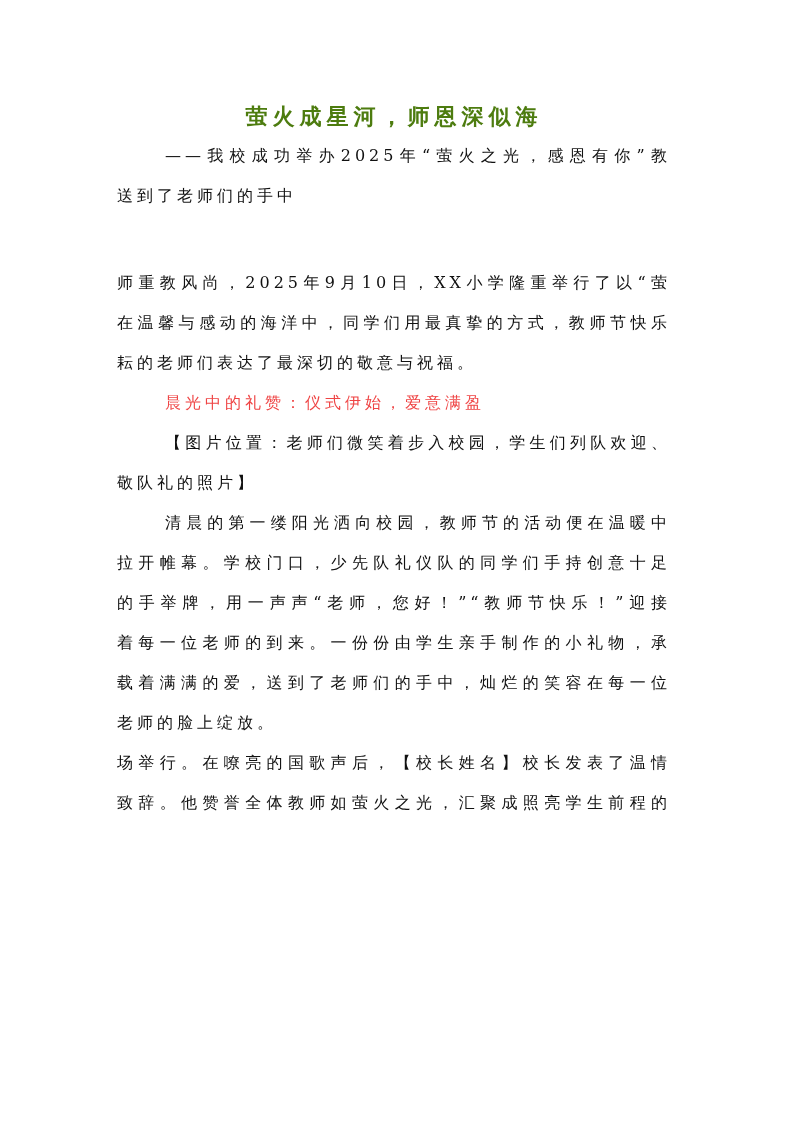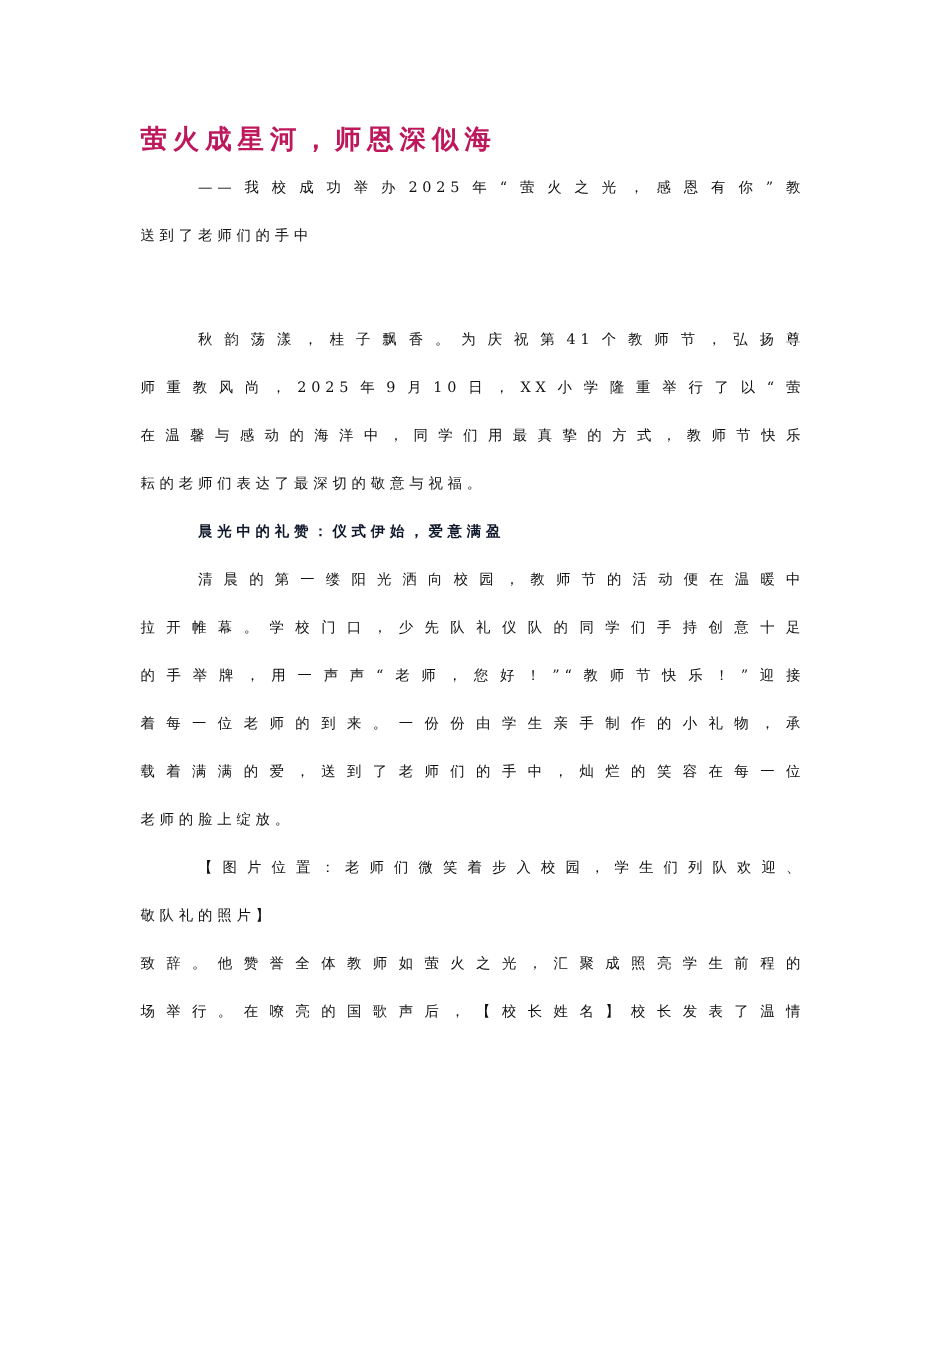--- a/index.html
+++ b/index.html
@@ -1,62 +1,61 @@
 <!DOCTYPE html>
 <html><head>
 <meta charset="utf-8">
 <style>
   html, body { margin: 0; padding: 0; background: #ffffff; }
   body { width: 793px; height: 1122px; position: relative; overflow: hidden;
          font-family: "DejaVu Serif", "Liberation Serif", serif; color: #111; }
   .page { position: absolute; left: 0; top: 0; width: 793px; height: 1122px; background: #fff; }
   .col { position: absolute; left: 117px; top: 96px; width: 554px; }
-  .title { height: 40px; line-height: 40px; font-size: 22px; font-weight: bold;
-           letter-spacing: 5px; color: #be185d; margin-left: 0; }
-  .line { height: 40px; line-height: 40px; font-size: 12px; letter-spacing: 4px; white-space: nowrap;
+  .title { height: 40px; line-height: 40px; text-align: center; font-size: 22px; font-weight: bold;
+           letter-spacing: 5px; color: #4d7c0f; margin-left: 0; }
+  .line { height: 40px; line-height: 40px; font-size: 16px; letter-spacing: 4px; white-space: nowrap;
           text-align: justify; text-align-last: justify; overflow: visible; }
   .line.last { text-align-last: left; }
   .indent { padding-left: 48px; }
-  .heading { font-weight: bold; color: #0f172a; }
+  .heading { font-weight: normal; color: #ef4444; }
   .gap { height: 47px; }
 </style>
 </head>
 <body>
 
 <div class="page">
   <div class="col">
     <div class="title">萤火成星河，师恩深似海</div>
 
     <div class="line indent">——我校成功举办2025年“萤火之光，感恩有你”教</div>
     <div class="line last">送到了老师们的手中</div>
 
     <div class="gap"></div>
 
     <div>
-      <div class="line indent">秋韵荡漾，桂子飘香。为庆祝第41个教师节，弘扬尊</div>
       <div class="line">师重教风尚，2025年9月10日，XX小学隆重举行了以“萤</div>
       <div class="line">在温馨与感动的海洋中，同学们用最真挚的方式，教师节快乐</div>
       <div class="line last">耘的老师们表达了最深切的敬意与祝福。</div>
     </div>
 
     <div class="line last indent heading">晨光中的礼赞：仪式伊始，爱意满盈</div>
+
+    <div>
+      <div class="line indent">【图片位置：老师们微笑着步入校园，学生们列队欢迎、</div>
+      <div class="line last">敬队礼的照片】</div>
+    </div>
 
     <div>
       <div class="line indent">清晨的第一缕阳光洒向校园，教师节的活动便在温暖中</div>
       <div class="line">拉开帷幕。学校门口，少先队礼仪队的同学们手持创意十足</div>
       <div class="line">的手举牌，用一声声“老师，您好！”“教师节快乐！”迎接</div>
       <div class="line">着每一位老师的到来。一份份由学生亲手制作的小礼物，承</div>
       <div class="line">载着满满的爱，送到了老师们的手中，灿烂的笑容在每一位</div>
       <div class="line last">老师的脸上绽放。</div>
     </div>
 
-    <div>
-      <div class="line indent">【图片位置：老师们微笑着步入校园，学生们列队欢迎、</div>
-      <div class="line last">敬队礼的照片】</div>
-    </div>
-
 
     <div>
+      <div class="line">场举行。在嘹亮的国歌声后，【校长姓名】校长发表了温情</div>
       <div class="line">致辞。他赞誉全体教师如萤火之光，汇聚成照亮学生前程的</div>
-      <div class="line">场举行。在嘹亮的国歌声后，【校长姓名】校长发表了温情</div>
     </div>
   </div>
 </div>
 
 </body></html>

